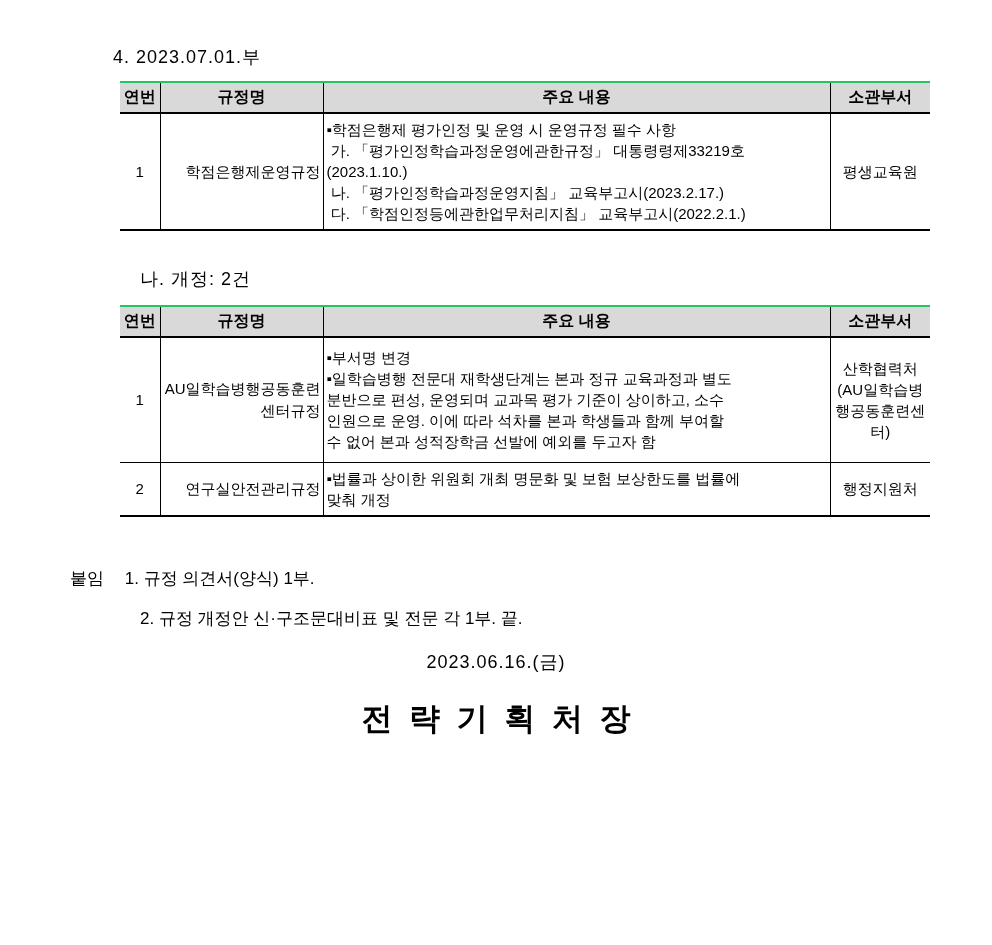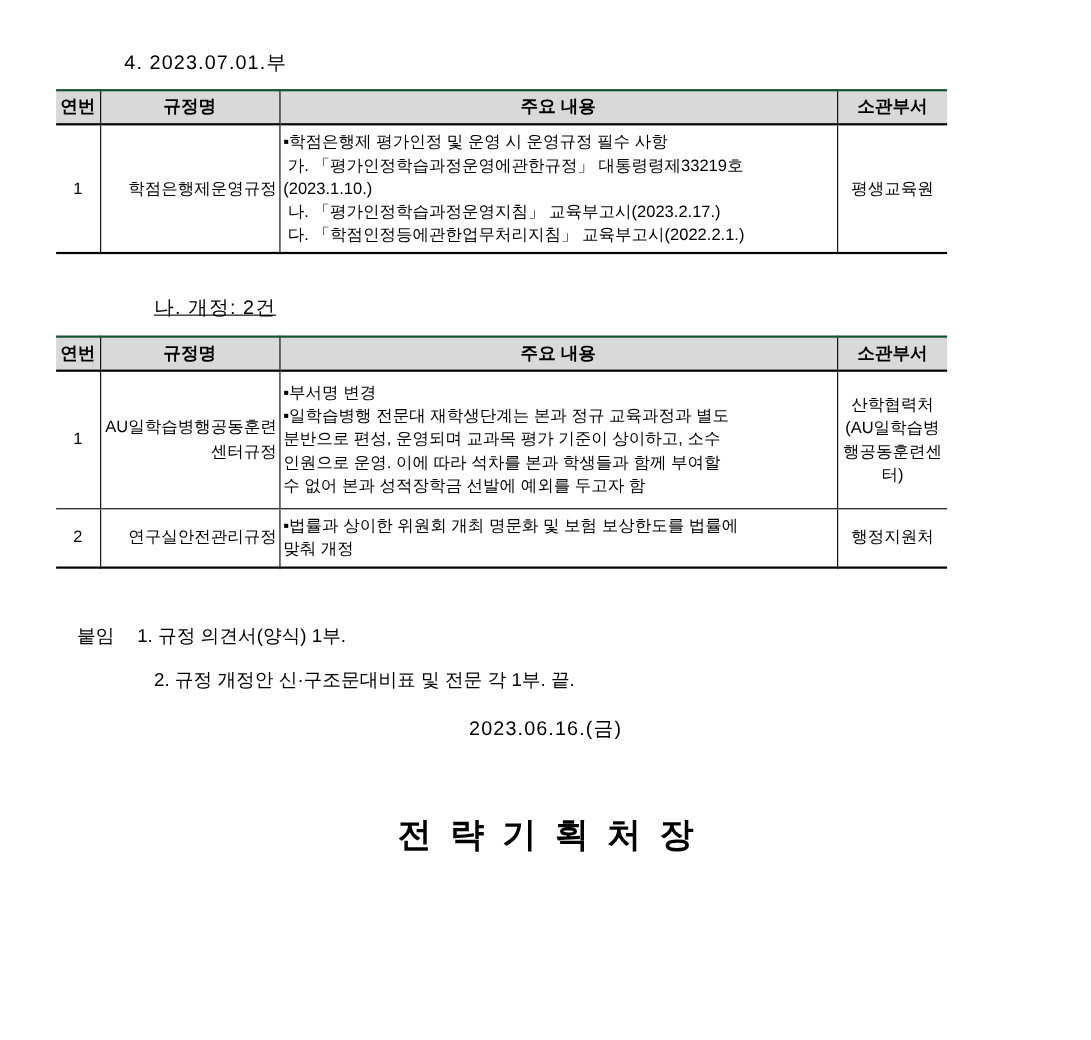--- a/index.html
+++ b/index.html
@@ -8,28 +8,28 @@
     width: 992px;
     height: 945px;
     font-family: "Liberation Sans", "DejaVu Sans", sans-serif;
     color: #000000;
     overflow: hidden;
   }
   .doc { position: relative; width: 992px; height: 751px; padding-top: 45px; }
 
   .item-no   { margin: 0 0 12px 113px; font-size: 18px; letter-spacing: 1px; }
   .section-h { margin: 0 0 14px 140px; font-size: 18px; letter-spacing: 1px; }
-  .section-h.second { margin-top: 36px; text-decoration: underline; }
+  .section-h.second { margin-top: 36px; }
 
   table.doc-table {
     border-collapse: collapse;
     table-layout: fixed;
     width: 810px;
-    margin-left: 51px;
-    border-top: 2px solid #14532d;
+    margin-left: 120px;
+    border-top: 2px solid #22c55e;
     border-bottom: 2px solid #000;
   }
   .doc-table th {
     background: #d9d9d9;
     font-size: 16px;
     font-weight: bold;
     height: 31px;
     border-bottom: 2px solid #000;
     text-align: center;
     vertical-align: middle;
@@ -56,21 +56,21 @@
   .attach-line1 .attach-label { margin-right: 16px; }
   .attach-line2 { margin: 17px 0 0 140px; font-size: 17px; }
 
   .doc-date {
     margin-top: 20px;
     text-align: center;
     font-size: 18px;
     letter-spacing: 1px;
   }
   .signature {
-    margin-top: 64px;
+    margin-top: 24px;
     text-align: center;
     font-size: 31px;
     font-weight: bold;
     letter-spacing: 4px;
     padding-left: 4px;
   }
 </style>
 </head>
 <body>
 

